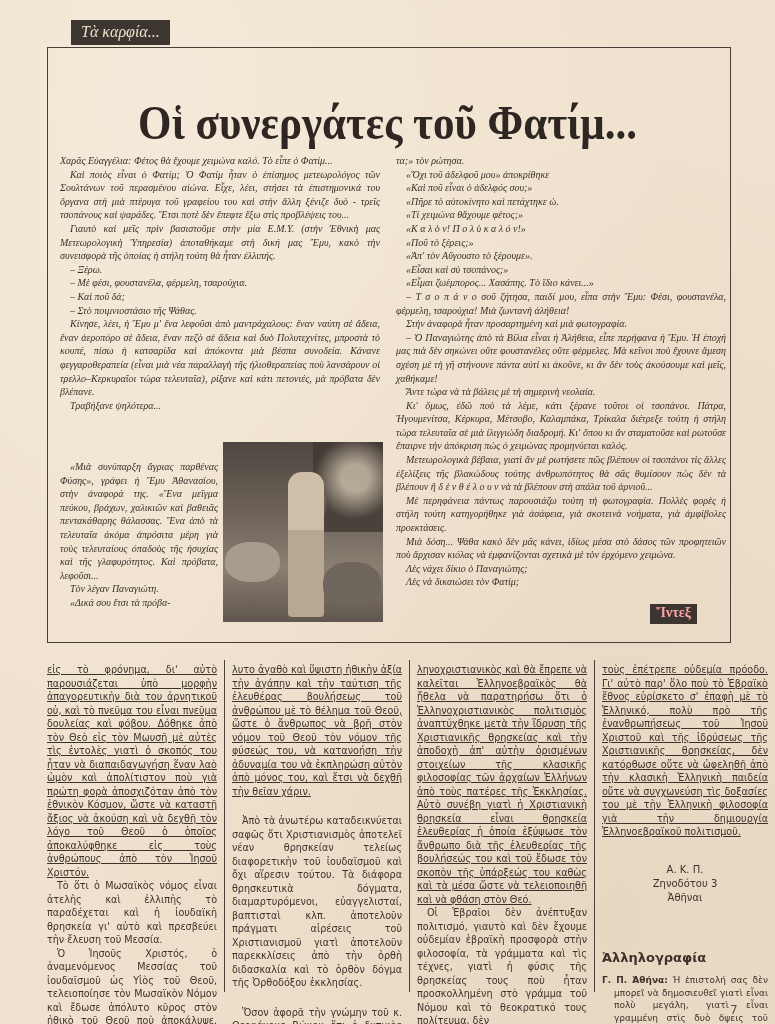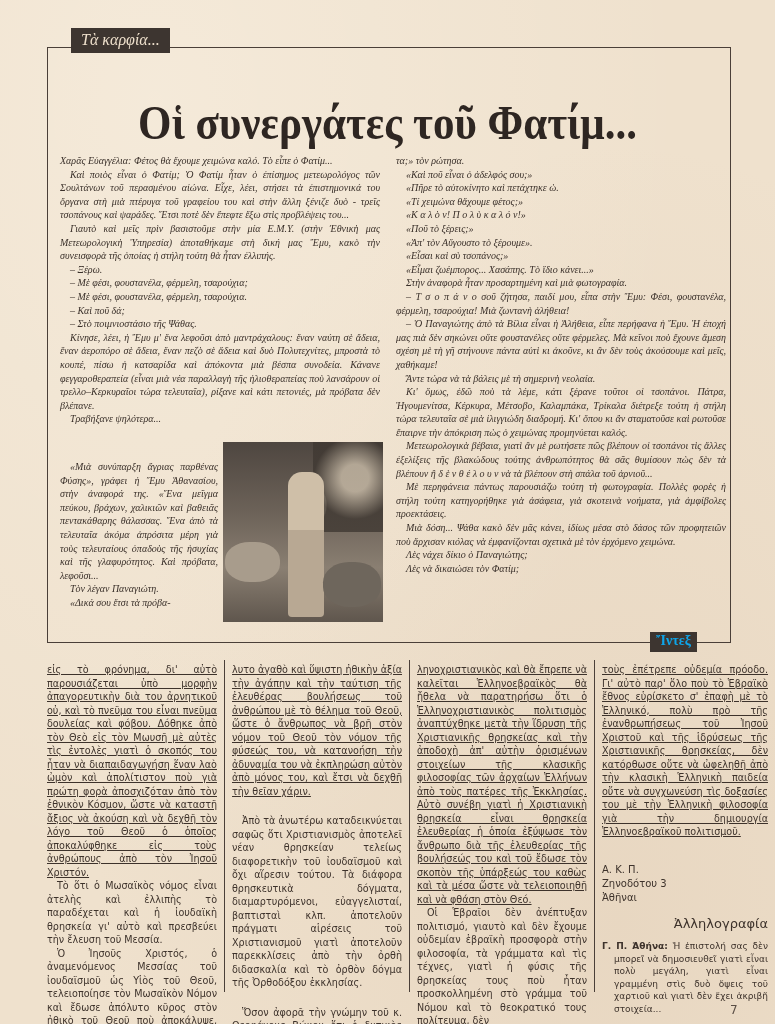--- a/index.html
+++ b/index.html
@@ -15,21 +15,21 @@
     background:
       radial-gradient(ellipse at 20% 10%, rgba(255,250,240,0.35), transparent 60%),
       radial-gradient(ellipse at 80% 90%, rgba(200,170,140,0.18), transparent 60%),
       #efe1cd;
   }
   .box {
     position:absolute; left:47px; top:47px; width:682px; height:594px;
     border:1.5px solid #4a3f38;
   }
   .kicker {
-    position:absolute; left:71px; top:28px;
+    position:absolute; left:71px; top:20px;
     background:#3d3530; color:#efe1cd;
     font-family:"Liberation Serif", serif; font-style:italic;
     font-size:16px; padding:3px 10px 4px 10px;
   }
   .headline {
     position:absolute; left:0; width:775px; top:98px;
     text-align:center;
     font-family:"Liberation Serif", serif; font-weight:bold;
     font-size:43px; letter-spacing:0px; color:#2e2622;
     transform:scaleY(1.15);
@@ -54,59 +54,58 @@
   }
   .photo .figure {
     position:absolute; left:65px; top:30px; width:36px; height:145px;
     background:linear-gradient(180deg,#cfbfa8 0 40%, #b8a893 40% 100%);
     border-radius:14px 14px 4px 4px;
   }
   .photo .sheep1 { position:absolute; left:2px; top:100px; width:55px; height:40px; background:#a89c8c; border-radius:45%; }
   .photo .sheep2 { position:absolute; left:100px; top:120px; width:58px; height:45px; background:#6e665c; border-radius:45%; }
   .photo .foliage { position:absolute; right:0; top:0; width:70px; height:90px; background:radial-gradient(circle at 60% 40%, #c9bca8 0 20%, #3f3832 60%); opacity:.8; }
   .signature-tag {
-    position:absolute; left:650px; top:632px;
-    background:#3d3530; color:#0ea5e9;
+    position:absolute; left:650px; top:604px;
+    background:#3d3530; color:#fca5a5;
     font-family:"Liberation Serif", serif; font-weight:bold;
     font-size:14px; padding:1px 6px 3px 6px;
   }
   .lower {
     position:absolute; top:663px;
     font-family:"DejaVu Sans", sans-serif; font-size:9.6px; line-height:13.5px;
     color:#3d322b; text-align:justify;
   }
   .lower p { margin:0; text-indent:10px; }
   .lower p.noind { text-indent:0;text-decoration:underline; }
   .lower p.gap { margin-top:16px; }
   .lc1 { left:47px; width:170px; }
   .lc2 { left:232px; width:170px; }
   .lc3 { left:417px; width:170px; }
   .lc4 { left:602px; width:166px; }
   .vrule { position:absolute; top:660px; width:1px; height:332px; background:#4a3f38; }
-  .sig { font-family:"DejaVu Sans", sans-serif; font-size:10px; line-height:14px; margin-top:24px; }
-  .corr-title { text-align:right; font-family:"DejaVu Sans", sans-serif; font-weight:normal; font-size:13px; margin-top:12px; margin-bottom:10px; }
+  .sig { text-align:center; font-family:"DejaVu Sans", sans-serif; font-size:10px; line-height:14px; margin-top:24px; }
+  .corr-title { text-align:left; font-family:"DejaVu Sans", sans-serif; font-weight:bold; font-size:13px; margin-top:46px; margin-bottom:10px; }
   .corr-body { font-size:9px; line-height:12.5px; text-indent:0 !important; padding-left:12px; text-indent:-12px !important; }
   .corr-body b { font-weight:bold; }
   .page-num { position:absolute; left:730px; top:1003px; font-family:"DejaVu Sans", sans-serif; font-size:12px; color:#5a4e45; }
 </style>
 </head>
 <body>
 
 <div class="page-bg"></div>
 
 <div class="box"></div>
 <div class="kicker">Τὰ καρφία...</div>
 <div class="headline">Οἱ συνεργάτες τοῦ Φατίμ...</div>
 
 <div class="col colL">
   <p class="noind">Χαρᾶς Εὐαγγέλια: Φέτος θὰ ἔχουμε χειμώνα καλό. Τὸ εἶπε ὁ Φατίμ...</p>
   <p>Καὶ ποιὸς εἶναι ὁ Φατίμ; Ὁ Φατίμ ἦταν ὁ ἐπίσημος μετεωρολόγος τῶν Σουλτάνων τοῦ περασμένου αἰώνα. Εἶχε, λέει, στήσει τὰ ἐπιστημονικά του ὄργανα στὴ μιὰ πτέρυγα τοῦ γραφείου του καὶ στὴν ἄλλη ξένιζε δυὸ - τρεῖς τσοπάνους καὶ ψαράδες. Ἔτσι ποτὲ δὲν ἔπεφτε ἔξω στὶς προβλέψεις του...</p>
   <p>Γιαυτὸ καὶ μεῖς πρὶν βασιστοῦμε στὴν μία Ε.Μ.Υ. (στὴν Ἐθνικὴ μας Μετεωρολογικὴ Ὑπηρεσία) ἀποταθήκαμε στὴ δική μας Ἔμυ, κακὸ τὴν συνεισφορὰ τῆς ὁποίας ἡ στήλη τούτη θὰ ἦταν ἐλλιπής.</p>
   <p class="dash">– Ξέρω.</p>
-  <p class="dash">– Μὲ φέσι, φουστανέλα, φέρμελη, τσαρούχια;</p>
   <p class="dash">– Μὲ φέσι, φουστανέλα, φέρμελη, τσαρούχια.</p>
   <p class="dash">– Καὶ ποῦ δά;</p>
   <p class="dash">– Στὸ ποιμνιοστάσιο τῆς Ψάθας.</p>
   <p>Κίνησε, λέει, ἡ Ἔμυ μ' ἕνα λεφοῦσι ἀπὸ μαντράχαλους: ἕναν ναύτη σὲ ἄδεια, ἕναν ἀεροπόρο σὲ ἄδεια, ἕναν πεζὸ σὲ ἄδεια καὶ δυὸ Πολυτεχνίτες, μπροστὰ τὸ κουπέ, πίσω ἡ κατσαρίδα καὶ ἀπόκοντα μιὰ βέσπα συνοδεία. Κάνανε φεγγαροθεραπεία (εἶναι μιὰ νέα παραλλαγὴ τῆς ἡλιοθεραπείας ποὺ λανσάρουν οἱ τρελλο–Κερκυραῖοι τώρα τελευταῖα), ρίξανε καὶ κάτι πετονιές, μὰ πρόβατα δὲν βλέπανε.</p>
   <p>Τραβήξανε ψηλότερα...</p>
 </div>
 
 <div class="col colLn">
   <p>«Μιὰ συνύπαρξη ἄγριας παρθένας Φύσης», γράφει ἡ Ἔμυ Ἀθανασίου, στὴν ἀναφορά της. «Ἕνα μεῖγμα πεύκου, βράχων, χαλικιῶν καὶ βαθειᾶς πεντακάθαρης θάλασσας. Ἕνα ἀπὸ τὰ τελευταῖα ἀκόμα ἀπρόσιτα μέρη γιὰ τοὺς τελευταίους ὀπαδοὺς τῆς ἡσυχίας καὶ τῆς γλαφυρότητος. Καὶ πρόβατα, λεφοῦσι...</p>
   <p>Τὸν λέγαν Παναγιώτη.</p>
@@ -115,30 +114,31 @@
 
 <div class="photo">
   <div class="foliage"></div>
   <div class="sheep1"></div>
   <div class="figure"></div>
   <div class="sheep2"></div>
 </div>
 
 <div class="col colR">
   <p class="noind">τα;» τὸν ρώτησα.</p>
+  <p>«Ὄχι τοῦ ἀδελφοῦ μου» ἀποκρίθηκε</p>
   <p>«Καὶ ποῦ εἶναι ὁ ἀδελφός σου;»</p>
   <p>«Πῆρε τὸ αὐτοκίνητο καὶ πετάχτηκε ὡ.</p>
   <p>«Τί χειμώνα θἄχουμε φέτος;»</p>
   <p>«Κ α λ ὸ ν!  Π ο λ ὺ  κ α λ ό ν!»</p>
   <p>«Ποῦ τὸ ξέρεις;»</p>
   <p>«Ἀπ' τὸν Αὔγουστο τὸ ξέρουμε».</p>
   <p>«Εἶσαι καὶ σὺ τσοπάνος;»</p>
   <p>«Εἶμαι ζωέμπορος... Χασάπης. Τὸ ἴδιο κάνει...»</p>
+  <p>– Τ σ ο π ά ν ο σοῦ ζήτησα, παιδί μου, εἶπα στὴν Ἔμυ: Φέσι, φουστανέλα, φέρμελη, τσαρούχια! Μιὰ ζωντανὴ ἀλήθεια!</p>
   <p>Στὴν ἀναφορὰ ἦταν προσαρτημένη καὶ μιὰ φωτογραφία.</p>
-  <p>– Τ σ ο π ά ν ο σοῦ ζήτησα, παιδί μου, εἶπα στὴν Ἔμυ: Φέσι, φουστανέλα, φέρμελη, τσαρούχια! Μιὰ ζωντανὴ ἀλήθεια!</p>
   <p>– Ὁ Παναγιώτης ἀπὸ τὰ Βίλια εἶναι ἡ Ἀλήθεια, εἶπε περήφανα ἡ Ἔμυ. Ἡ ἐποχή μας πιὰ δὲν σηκώνει οὔτε φουστανέλες οὔτε φέρμελες. Μὰ κεῖνοι ποὺ ἔχουνε ἄμεση σχέση μὲ τὴ γῆ στήνουνε πάντα αὐτὶ κι ἀκοῦνε, κι ἂν δὲν τοὺς ἀκούσουμε καὶ μεῖς, χαθήκαμε!</p>
   <p>Ἄντε τώρα νὰ τὰ βάλεις μὲ τὴ σημερινὴ νεολαία.</p>
   <p>Κι' ὅμως, ἐδῶ ποὺ τὰ λέμε, κάτι ξέρανε τοῦτοι οἱ τσοπάνοι. Πάτρα, Ἡγουμενίτσα, Κέρκυρα, Μέτσοβο, Καλαμπάκα, Τρίκαλα διέτρεξε τούτη ἡ στήλη τώρα τελευταῖα σὲ μιὰ ἰλιγγιώδη διαδρομή. Κι' ὅπου κι ἂν σταματοῦσε καὶ ρωτοῦσε ἔπαιρνε τὴν ἀπόκριση πὼς ὁ χειμώνας προμηνύεται καλός.</p>
   <p>Μετεωρολογικὰ βέβαια, γιατὶ ἂν μὲ ρωτήσετε πῶς βλέπουν οἱ τσοπάνοι τὶς ἄλλες ἐξελίξεις τῆς βλακώδους τούτης ἀνθρωπότητος θὰ σᾶς θυμίσουν πὼς δὲν τὰ βλέπουν ἢ  δ ὲ ν  θ έ λ ο υ ν  νὰ τὰ βλέπουν στὴ σπάλα τοῦ ἀρνιοῦ...</p>
   <p>Μὲ περηφάνεια πάντως παρουσιάζω τούτη τὴ φωτογραφία. Πολλὲς φορὲς ἡ στήλη τούτη κατηγορήθηκε γιὰ ἀσάφεια, γιὰ σκοτεινὰ νοήματα, γιὰ ἀμφίβολες προεκτάσεις.</p>
   <p>Μιὰ δόση... Ψάθα κακὸ δὲν μᾶς κάνει, ἰδίως μέσα στὸ δάσος τῶν προφητειῶν ποὺ ἄρχισαν κιόλας νὰ ἐμφανίζονται σχετικὰ μὲ τὸν ἐρχόμενο χειμώνα.</p>
   <p>Λὲς νάχει δίκιο ὁ Παναγιώτης;</p>
   <p>Λὲς νὰ δικαιώσει τὸν Φατίμ;</p>
 </div>
 

